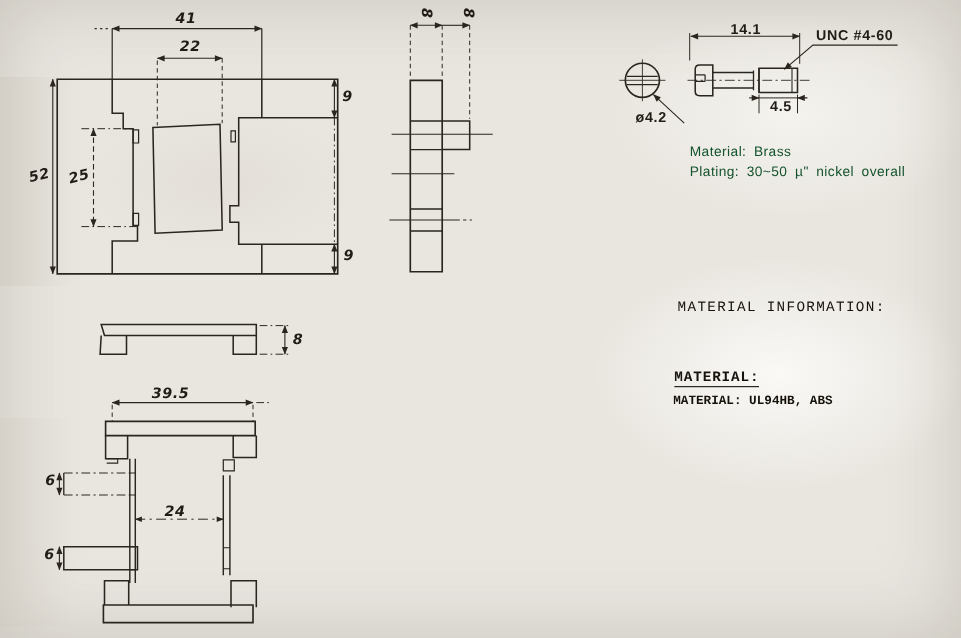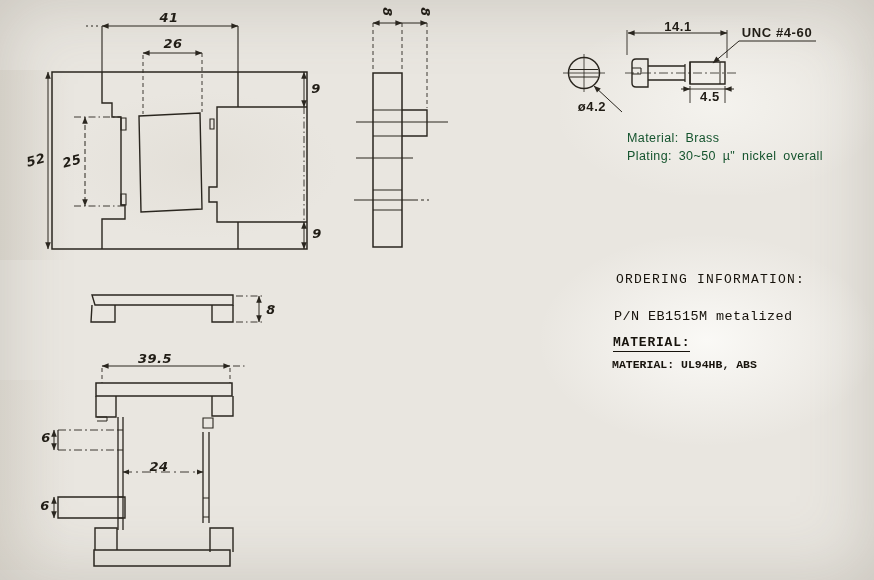--- a/index.html
+++ b/index.html
@@ -138,21 +138,21 @@
       <path d="M628,33 H727" stroke-width="1" marker-start="url(#ae)" marker-end="url(#ae)"></path>
       <path d="M713,63 L739,41 H816" stroke-width="1" marker-start="url(#ae)"></path>
       <path d="M690,86 V103 M725,86 V103" stroke-width=".9"></path>
       <path d="M690,89 H725" stroke-width=".9"></path>
       <path d="M681,89 H690" stroke-width="1" marker-end="url(#ae)"></path>
       <path d="M734,89 H725" stroke-width="1" marker-end="url(#ae)"></path>
     </g>
   </svg>
 
   <div class="lbl" style="left:169px;top:17px">41</div>
-  <div class="lbl" style="left:173px;top:43px">26</div>
+  <div class="lbl" style="left:173px;top:43px">22</div>
   <div class="lbl" style="left:316px;top:88px">9</div>
   <div class="lbl rneg" style="left:36px;top:160px">52</div>
   <div class="lbl rneg" style="left:72px;top:161px">25</div>
   <div class="lbl" style="left:317px;top:233px">9</div>
 
   <div class="lbl r90" style="left:387px;top:12px">8</div>
   <div class="lbl r90" style="left:425px;top:12px">8</div>
 
   <div class="lbl" style="left:271px;top:309px">8</div>
 
@@ -161,18 +161,17 @@
   <div class="lbl" style="left:159px;top:466px">24</div>
   <div class="lbl" style="left:45px;top:505px">6</div>
 
   <div class="lbl cadc" style="left:592px;top:106px">ø4.2</div>
   <div class="lbl cadc" style="left:678px;top:26px">14.1</div>
   <div class="lbl cadc" style="left:777px;top:32px">UNC #4-60</div>
   <div class="lbl cadc" style="left:710px;top:96px">4.5</div>
   <div class="note" style="left:627px;top:131px">Material: Brass</div>
   <div class="note" style="left:627px;top:149px">Plating: 30~50 µ" nickel overall</div>
 
-  <div class="tw" style="left:616px;top:272px">ORDERING INFORMATION:</div>
-  <div class="tw pn" style="left:614px;top:309px">P/N EB1515M metalized</div>
+  <div class="tw" style="left:616px;top:272px">MATERIAL INFORMATION:</div>
   <div class="tw mh" style="left:613px;top:335px">MATERIAL:</div>
   <div class="tw sm" style="left:612px;top:358px">MATERIAL: UL94HB, ABS</div>
 
 </div>
 
 </body></html>

